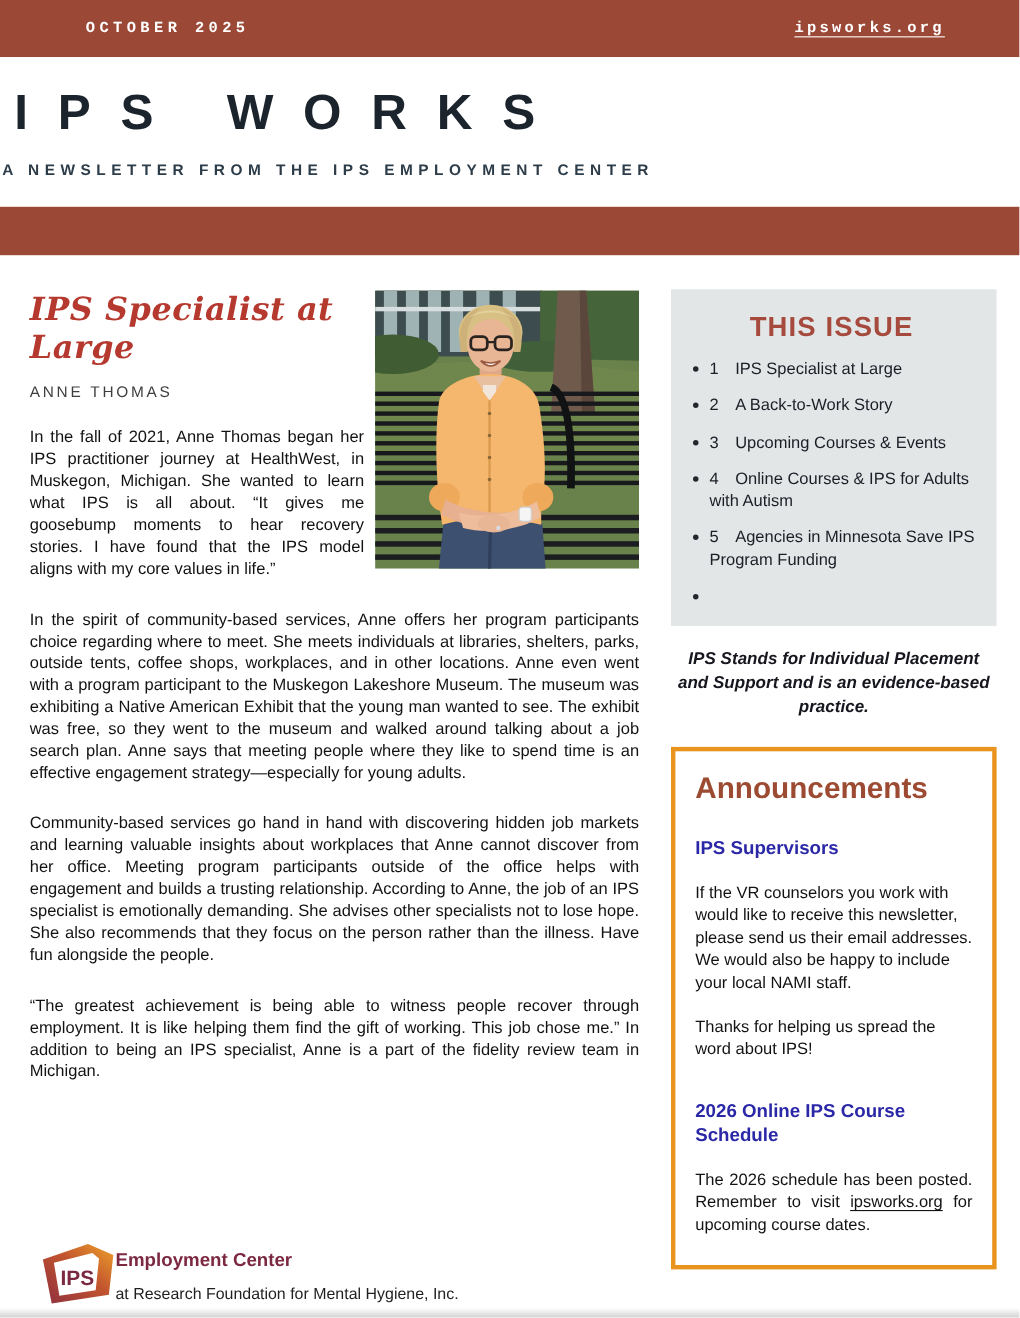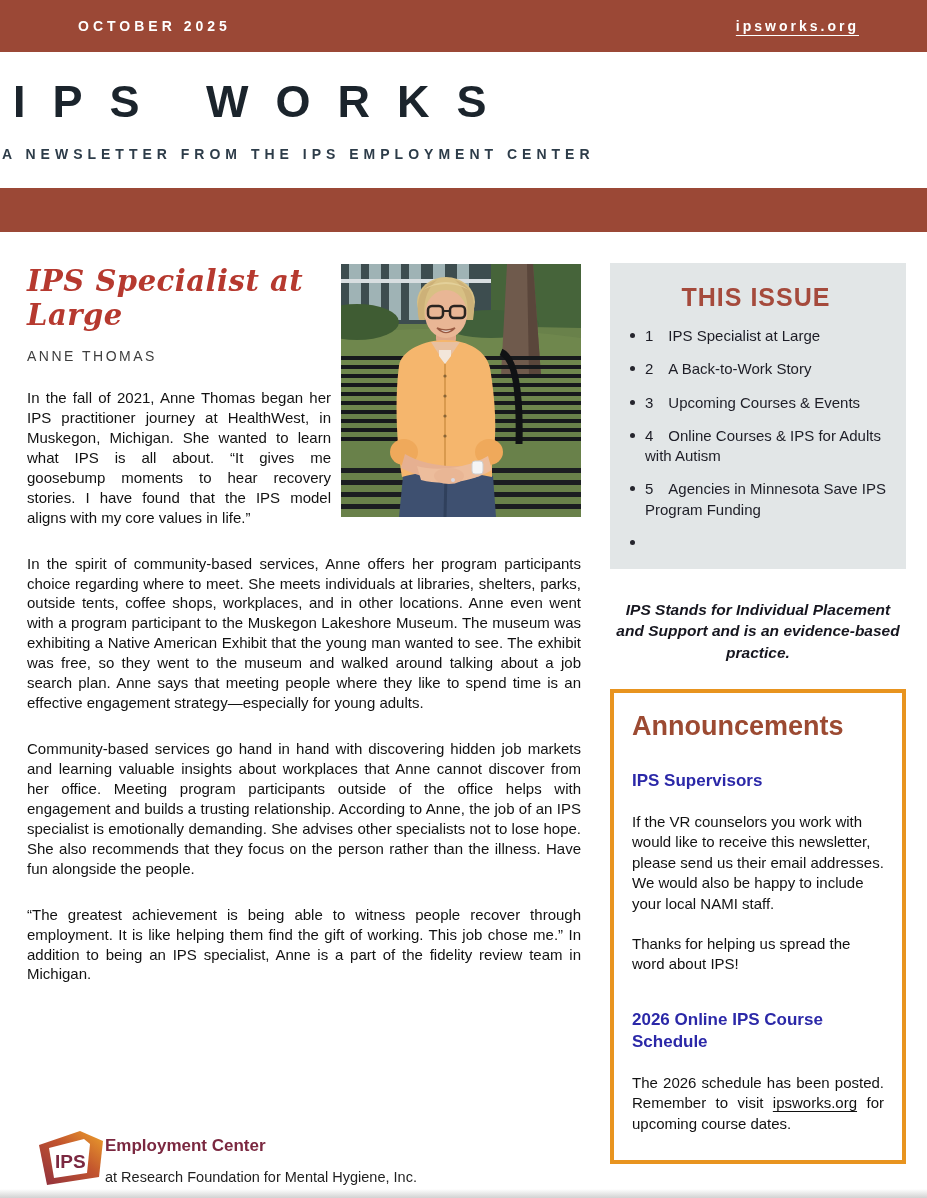--- a/index.html
+++ b/index.html
@@ -2,21 +2,21 @@
 <html><head>
 <meta charset="utf-8">
 <style>
   * { margin:0; padding:0; box-sizing:border-box; }
   html,body { background:#ffffff; }
   body { font-family:"Liberation Sans", sans-serif; }
   .page { position:relative; width:927px; height:1198px; background:#ffffff; overflow:hidden; }
 
   
   .topbar { position:absolute; left:0; top:0; width:100%; height:52px; background:#9B4836;
-            display:flex; align-items:center; justify-content:space-between; padding:0 68px 0 78px; }
+            display:flex; align-items:center; justify-content:space-between; padding:0 68px 0 78px;font-family:Liberation Mono, monospace; }
   .topbar-date { color:#fff; font-weight:bold; font-size:14px; letter-spacing:4px; }
   .topbar-link { color:#fff; font-weight:bold; font-size:14px; letter-spacing:3px;
                  text-decoration:underline; text-underline-offset:4px; cursor:pointer; }
 
   
   .masthead { position:absolute; top:52px; left:0; width:100%; height:136px; background:#fff; }
   .masthead-title { margin-top:24px; font-size:45px; font-weight:800; letter-spacing:27px;
                     color:#1b242c; position:relative; left:13px; }
   .masthead-sub { margin-top:18px; font-size:14px; font-weight:bold; letter-spacing:5px; color:#2d3c49;
                   position:relative; left:2px; }
@@ -35,21 +35,21 @@
   .para.full { width:554px; margin-top:26px; }
 
   
   .sidebar { position:absolute; left:610px; top:263px; width:296px; }
   .issue-box { background:#E2E6E7; padding:20px 14px 24px 10px; }
   .issue-heading { text-align:center; font-size:25px; font-weight:800; letter-spacing:1px; color:#A54A3C; }
   .issue-list { margin-top:14px; list-style:none; }
   .issue-item { display:flex; margin-top:13px; font-size:15px; color:#1d1d26; line-height:1.35; }
   .bullet { flex:0 0 5px; width:5px; height:5px; border-radius:50%; background:#26262e; margin:7px 10px 0 10px; }
   .issue-num { margin-right:15px; }
-  .tagline { margin-top:30px; padding:0 4px; text-align:center; font-weight:bold; font-style:italic;
+  .tagline { margin-top:20px; padding:0 4px; text-align:center; font-weight:bold; font-style:italic;
              font-size:15.5px; line-height:1.38; color:#16161f; }
   .announce { margin-top:26px; border:4px solid #E8941F; background:#fff; padding:16px 18px 26px; min-height:461px; }
   .announce-heading { text-align:left; font-size:27px; font-weight:800; color:#9C4A32; margin-top:2px; }
   .announce-sub { color:#2B28A8; font-weight:bold; font-size:17px; margin-top:28px; line-height:1.3; }
   .announce-para { font-size:15px; line-height:1.36; color:#121212; margin-top:20px; }
   .announce-para.justify { text-align:justify; }
   .announce-sub.second { margin-top:34px; }
   .inline-link { color:#121212; text-decoration:underline; text-underline-offset:3px; cursor:pointer; }
 
   

